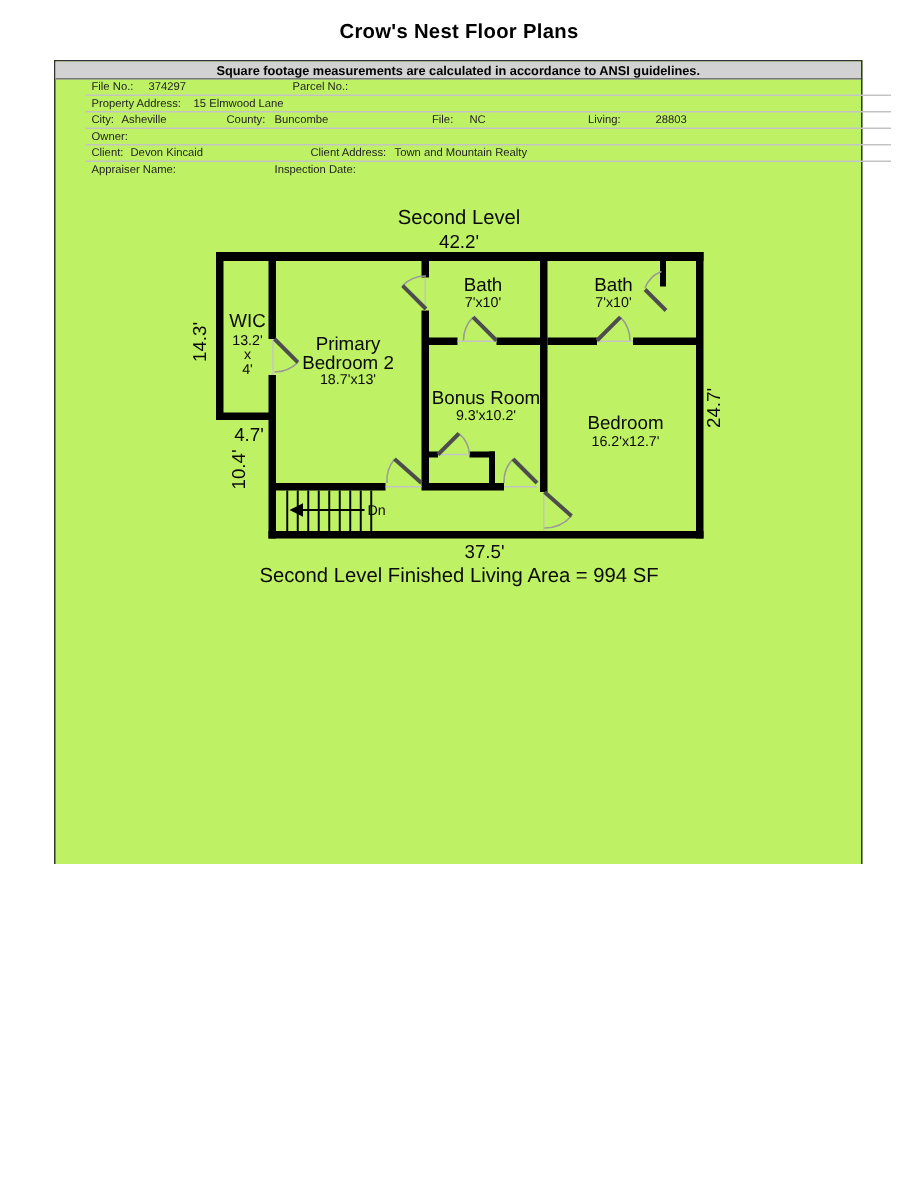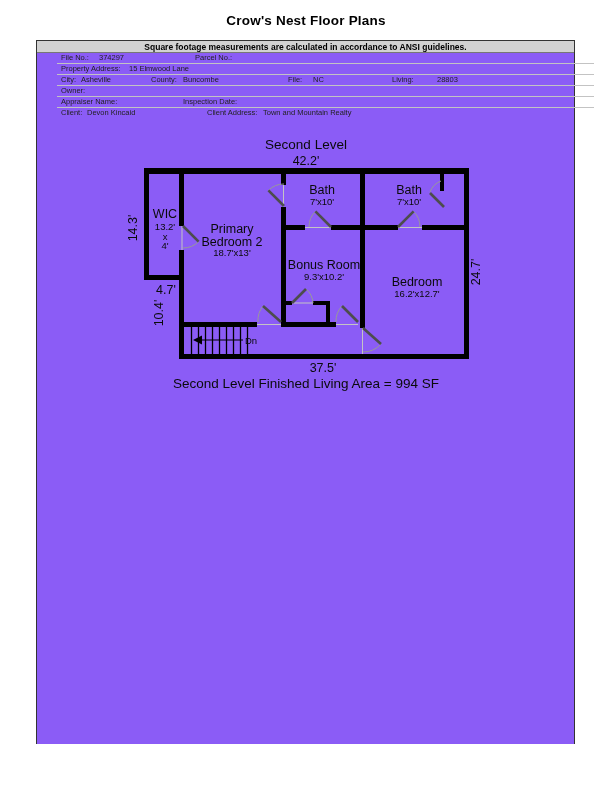--- a/index.html
+++ b/index.html
@@ -1,21 +1,21 @@
 <!DOCTYPE html>
 <html><head>
 <meta charset="utf-8">
 <style>
   html,body{margin:0;padding:0;background:#fff;}
-  .page{position:relative;width:612px;height:744px;background:#fff;overflow:hidden;
+  .page{position:relative;width:612px;height:576px;background:#fff;overflow:hidden;
         font-family:"Liberation Sans",sans-serif;color:#111;}
   .doc-title{position:absolute;left:0;top:13px;width:612px;text-align:center;
              font-size:13.5px;font-weight:bold;color:#000;letter-spacing:.2px;}
   .doc-box{position:absolute;left:36px;top:40px;width:539px;height:713px;
-           border:1.6px solid #333;background:#8b5cf6;box-sizing:border-box;}
+           border:1.6px solid #333;background:#bef264;box-sizing:border-box;}
   .banner{position:relative;width:100%;background:#d2d2d2;text-align:center;
           font-weight:bold;font-size:8.5px;color:#000;box-sizing:border-box;
           border-bottom:1px solid #777;}
   .banner.top{height:12px;line-height:12px;}
   .banner.bottom{height:13px;line-height:13px;border-top:1px solid #777;}
   .trow{position:relative;width:100%;height:11px;border-bottom:1px solid #c3c3c3;
         font-size:7.5px;line-height:10.5px;color:#222;box-sizing:border-box;margin-left:20px;}
   .trow:last-of-type{border-bottom:none;}
   .cell{position:absolute;top:0;white-space:nowrap;}
   .plan-svg{position:absolute;left:0;top:0;width:612px;height:792px;}
@@ -61,31 +61,31 @@
       <span class="cell" style="left:335px">Living:</span>
       <span class="cell" style="left:380px">28803</span>
     </div>
 
     <div class="trow">
       <span class="cell" style="left:4px">Owner:</span>
       <span class="cell" style="left:34px"></span>
     </div>
 
     <div class="trow">
+      <span class="cell" style="left:4px">Client:</span>
+      <span class="cell" style="left:30px">Devon Kincaid</span>
+      <span class="cell" style="left:150px">Client Address:</span>
+      <span class="cell" style="left:206px">Town and Mountain Realty</span>
+    </div>
+
+    <div class="trow">
       <span class="cell" style="left:4px">Appraiser Name:</span>
       <span class="cell" style="left:66px"></span>
       <span class="cell" style="left:126px">Inspection Date:</span>
       <span class="cell" style="left:188px"></span>
-    </div>
-
-    <div class="trow">
-      <span class="cell" style="left:4px">Client:</span>
-      <span class="cell" style="left:30px">Devon Kincaid</span>
-      <span class="cell" style="left:150px">Client Address:</span>
-      <span class="cell" style="left:206px">Town and Mountain Realty</span>
     </div>
 
   </div>
 
   <svg class="plan-svg" viewBox="0 0 612 792">
 
     <text class="plan-title" x="306" y="149" text-anchor="middle">Second Level</text>
     <text class="dim-label" x="306" y="165" text-anchor="middle">42.2'</text>
 
     <g fill="#000000">

